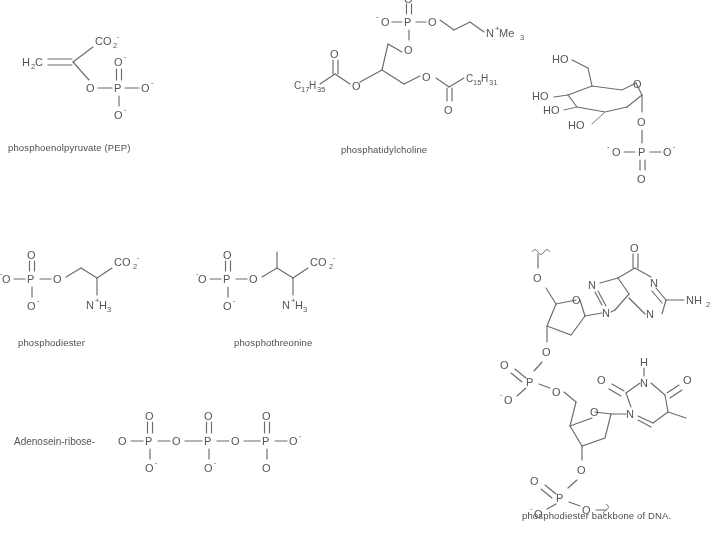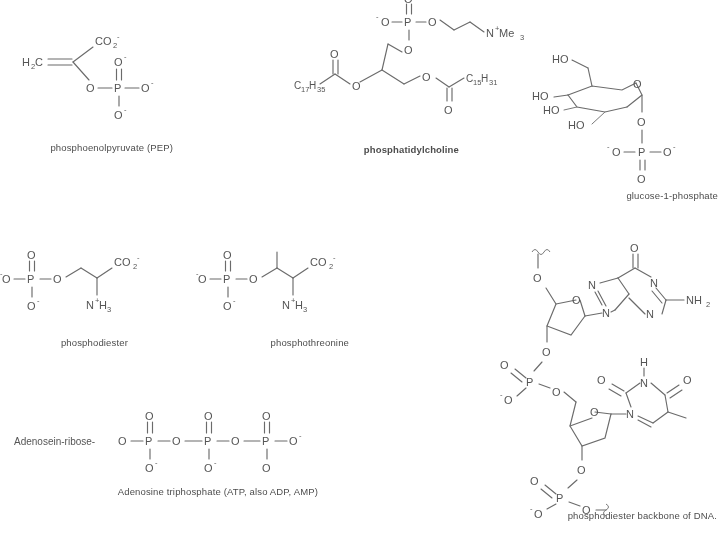--- a/index.html
+++ b/index.html
@@ -13,21 +13,21 @@
     overflow:hidden;
   }
   .canvas{position:absolute;left:0;top:0;width:720px;height:533px;}
   .panel{position:absolute;}
   .caption{
     position:absolute;
     font-size:9.5px;
     color:#4d4d4d;
     white-space:nowrap;
     letter-spacing:.15px;
-    text-align:right;
+    text-align:left;
   }
   svg{display:block;overflow:visible;}
   svg text{
     font-family:"Liberation Sans", sans-serif;
     fill:#555555;
   }
   .atom{font-size:11px;}
   .atom-sm{font-size:10px;}
   .sub{font-size:7.5px;}
   .sup{font-size:7.5px;}
@@ -134,21 +134,21 @@
       <line class="bond" x1="160" y1="88" x2="160" y2="101"></line>
       <text class="atom" x="152" y="114">O</text>
 
       <line class="bond" x1="157" y1="87" x2="172" y2="78"></line>
       <text class="atom-sm" x="174" y="82">C</text>
       <text class="sub" x="181" y="85">15</text>
       <text class="atom-sm" x="189" y="82">H</text>
       <text class="sub" x="197" y="85">31</text>
     </svg>
   </div>
-  <div class="caption" style="left:329px;top:144px;width:130px;font-weight:bold;">phosphatidylcholine</div>
+  <div class="caption" style="left:341px;top:144px;width:130px;">phosphatidylcholine</div>
 
   <div class="panel" style="left:530px;top:50px;">
     <svg width="185" height="140" viewBox="0 0 185 140">
 
       <path class="bond" d="M 38 45 L 62 36 L 92 40 L 106 33"></path>
       <path class="bond" d="M 38 45 L 47 57 L 75 62 L 97 57"></path>
       <path class="bond" d="M 106 33 L 112 45 L 97 57"></path>
 
       <text class="atom" x="103" y="38">O</text>
 
@@ -177,21 +177,20 @@
 
       <line class="bond" x1="120" y1="102" x2="131" y2="102"></line>
       <text class="atom" x="133" y="106">O</text>
       <text class="sup" x="143" y="99">-</text>
 
       <line class="bond" x1="110" y1="110" x2="110" y2="120"></line>
       <line class="bond" x1="115" y1="110" x2="115" y2="120"></line>
       <text class="atom" x="107" y="133">O</text>
     </svg>
   </div>
-  <div class="caption" style="left:578px;top:190px;width:140px;">glucose-1-phosphate</div>
 
   <div class="panel" style="left:0px;top:248px;">
     <svg width="175" height="90" viewBox="0 0 175 90">
 
       <text class="atom" x="2" y="35">O</text>
       <text class="sup" x="0" y="28">-</text>
       <line class="bond" x1="14" y1="31" x2="25" y2="31"></line>
 
       <text class="atom" x="27" y="35">P</text>
 
@@ -293,21 +292,20 @@
       <line class="bond" x1="254.5" y1="31" x2="254.5" y2="20"></line>
       <line class="bond" x1="259.5" y1="31" x2="259.5" y2="20"></line>
       <text class="atom" x="252" y="18">O</text>
       <line class="bond" x1="257" y1="47" x2="257" y2="57"></line>
       <text class="atom" x="252" y="70">O</text>
       <line class="bond" x1="265" y1="39" x2="277" y2="39"></line>
       <text class="atom" x="279" y="43">O</text>
       <text class="sup" x="289" y="36">-</text>
     </svg>
   </div>
-  <div class="caption" style="left:28px;top:486px;width:290px;">Adenosine triphosphate (ATP, also ADP, AMP)</div>
 
   <div class="panel" style="left:498px;top:238px;">
     <svg width="222" height="270" viewBox="0 0 222 270">
 
       <path class="bond-wavy" d="M 34 14 q 3 -5 6 0 q 3 5 6 0 q 3 -5 6 0"></path>
       <line class="bond" x1="40" y1="16" x2="40" y2="30"></line>
       <text class="atom" x="35" y="44">O</text>
 
       <path class="bond" d="M 48 50 L 58 66 L 49 88 L 73 97 L 87 78"></path>
       <path class="bond" d="M 58 66 L 78 62"></path>

